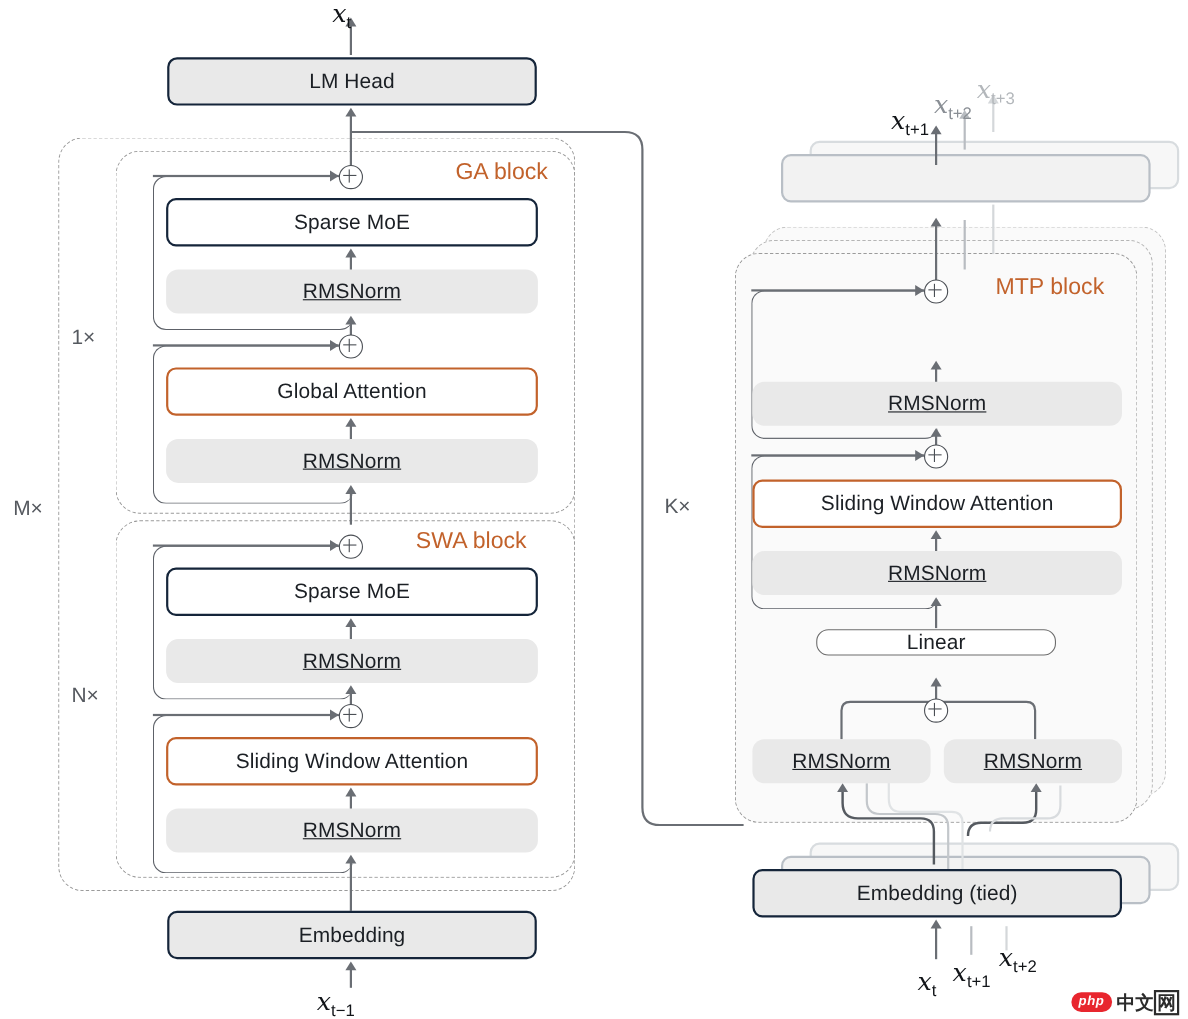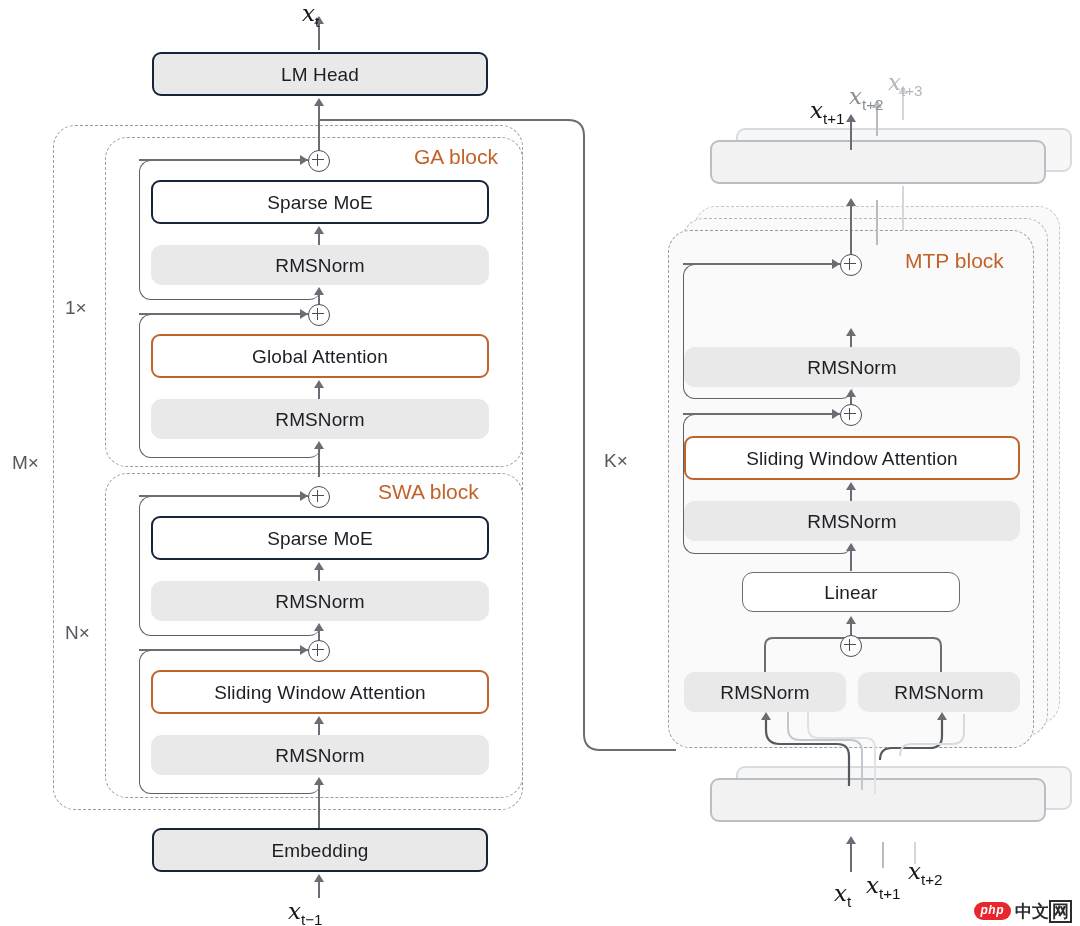--- a/index.html
+++ b/index.html
@@ -43,20 +43,21 @@
   
   .n-orange{
     background:#ffffff;
     border:2.2px solid #c2622b;
   }
   
   .n-soft{
     background:#e9e9e9;
     border:none;
     border-radius:11px;
+    text-decoration:underline;
   }
   
   .n-line{
     background:#ffffff;
     border:1.8px solid #6d6d6d;
     border-radius:11px;
   }
   
   .ghost{ z-index:4; }
   .g1{ background:#f2f2f2; border:2.2px solid #b9bfc6; }
@@ -336,32 +337,33 @@
   <div class="arrow-right" style="left:832px; top:408.5px;"></div>
   <div class="plus" style="left:840px; top:404px;"></div>
 
   <div class="node n-orange" style="left:684px; top:436px; width:336px; height:44px;">Sliding Window Attention</div>
   <div class="vline" style="left:850px; top:488px; height:16px;"></div>
   <div class="arrow" style="left:845.5px; top:482px;"></div>
   <div class="node n-soft" style="left:684px; top:501px; width:336px; height:40px;">RMSNorm</div>
   <div class="vline" style="left:850px; top:549px; height:22px;"></div>
   <div class="arrow" style="left:845.5px; top:543px;"></div>
 
-  <div class="node n-line" style="left:742px; top:572px; width:218px; height:40px;">Linear</div>
+  <div class="node n-line" style="left:742px; top:572px; width:218px; height:24px;">Linear</div>
   <div class="vline" style="left:850px; top:622px; height:14px;"></div>
   <div class="arrow" style="left:845.5px; top:616px;"></div>
   <div class="plus" style="left:840px; top:635px;"></div>
 
   <div class="node n-soft" style="left:684px; top:672px; width:162px; height:40px;">RMSNorm</div>
   <div class="node n-soft" style="left:858px; top:672px; width:162px; height:40px;">RMSNorm</div>
   <div class="arrow" style="left:761px; top:712px;"></div>
   <div class="arrow" style="left:937px; top:712px;"></div>
 
   <div class="node ghost g2" style="left:736px; top:766px; width:336px; height:44px;"></div>
   <div class="node ghost g1" style="left:710px; top:778px; width:336px; height:44px;"></div>
+  <div class="node n-solid-gray" style="left:684px; top:790px; width:336px; height:44px; z-index:8;">Embedding (tied)</div>
 
   <div class="vline" style="left:850px; top:842px; height:30px;"></div>
   <div class="arrow" style="left:845.5px; top:836px;"></div>
   <div class="vline pale" style="left:882px; top:842px; height:26px;"></div>
   <div class="vline pale2" style="left:914px; top:842px; height:22px;"></div>
 
   <div class="math" style="left:834px; top:880px;">
     <span>x</span><sub>t</sub>
   </div>
   <div class="math" style="left:866px; top:872px;">

